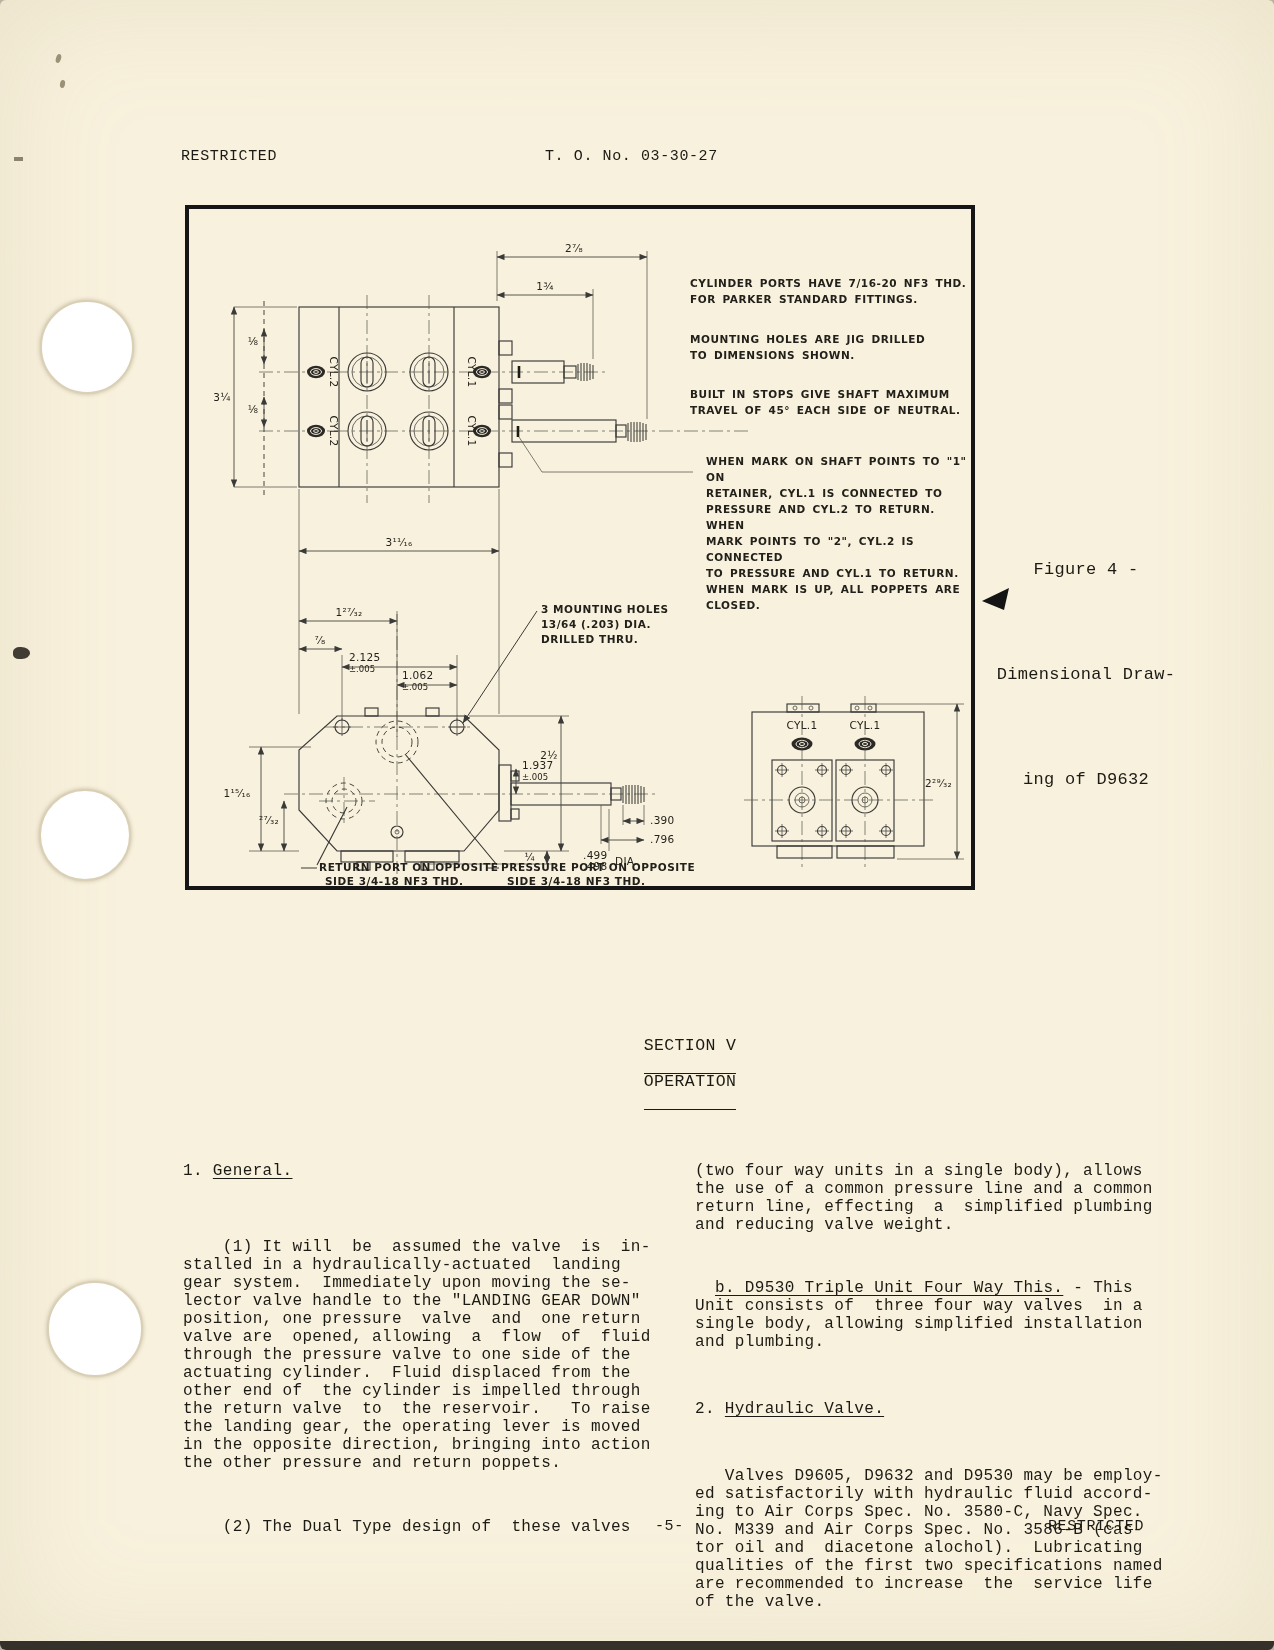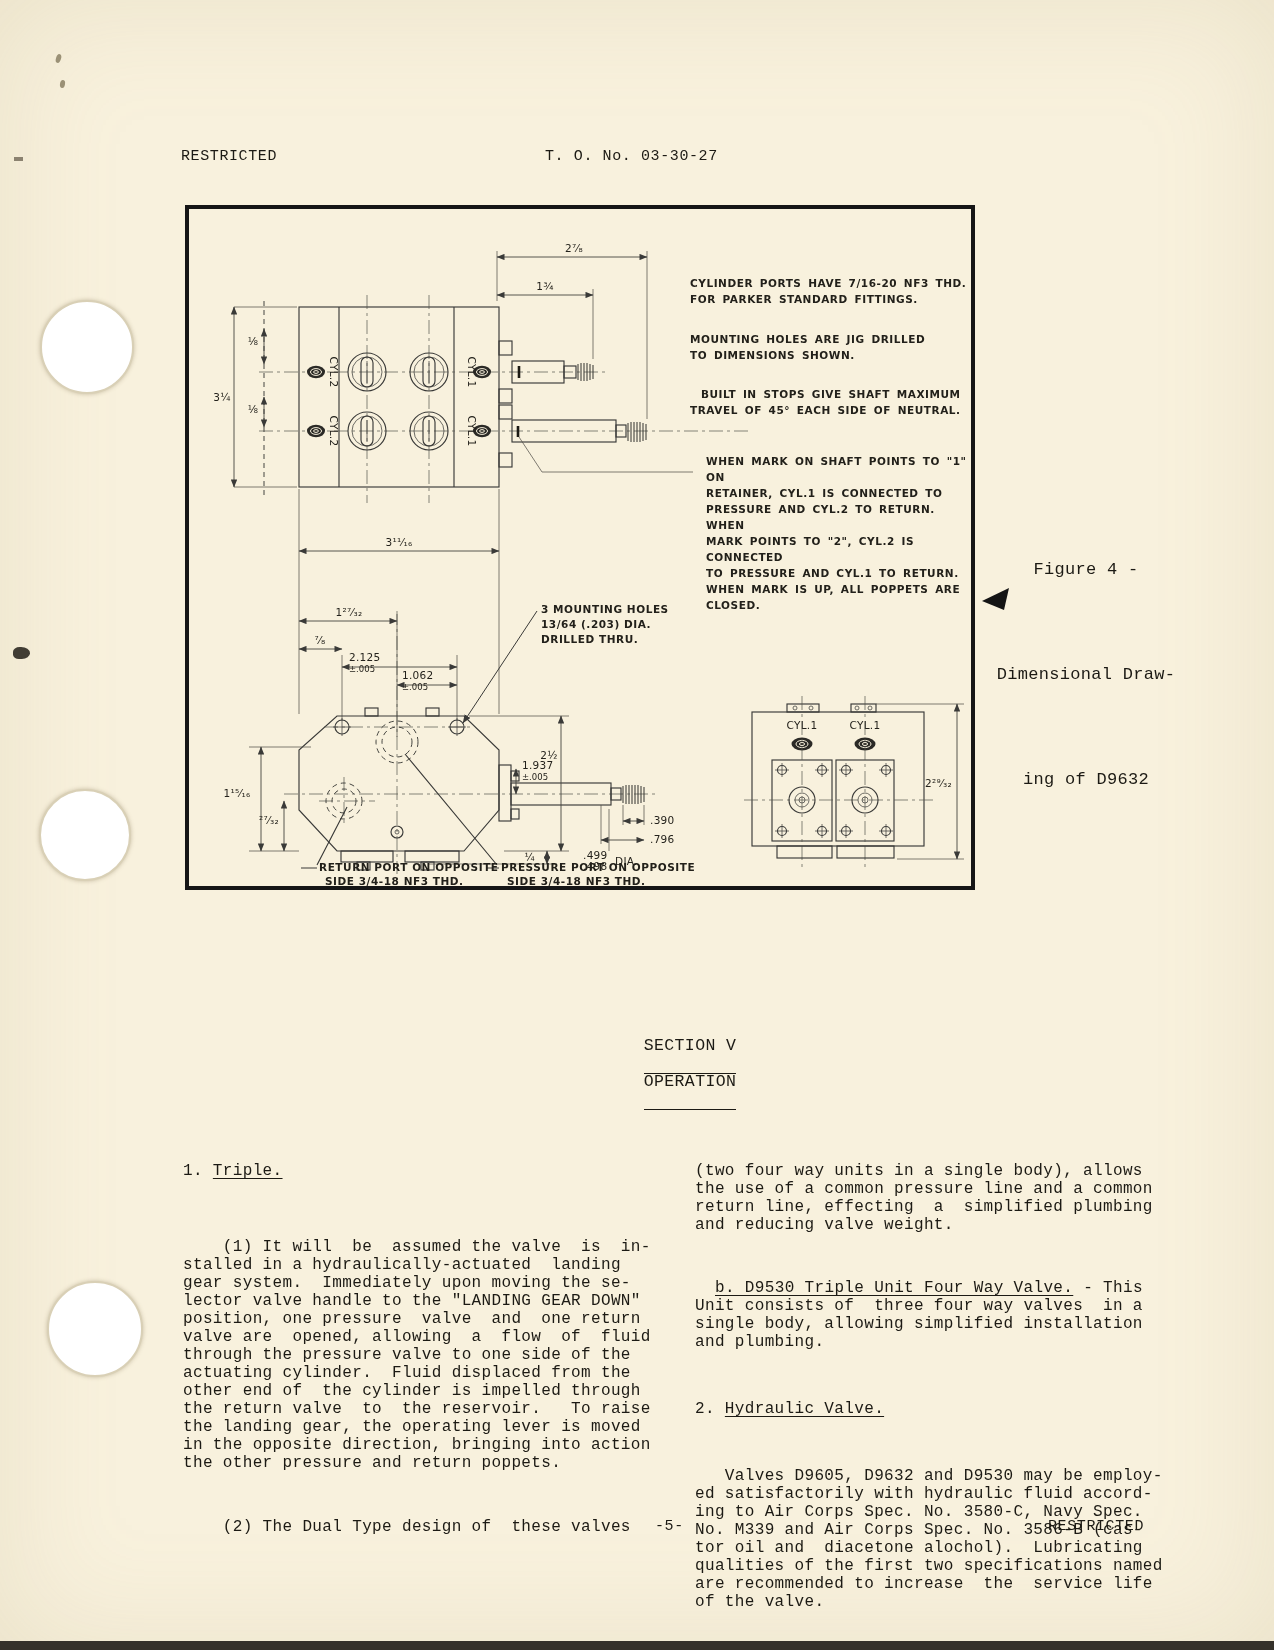--- a/index.html
+++ b/index.html
@@ -1,19 +1,19 @@
 <!DOCTYPE html>
 <html><head>
 <meta charset="utf-8">
 <style>
   html,body{margin:0;padding:0;background:#b9b2a0;}
   .page{position:relative;width:1274px;height:1650px;margin:0 auto;
         background:#f8f1dd;overflow:hidden;color:#1c1a14;
         font-family:"Liberation Mono",monospace;
-        box-shadow:inset 0 0 120px rgba(180,160,110,.18);}
+        box-shadow:inset 0 0 120px rgba(180,160,110,.18);border-radius:6px;}
   .abs{position:absolute;}
   .mono{font-size:16px;line-height:18px;letter-spacing:.35px;white-space:pre;}
   .hdr{font-size:15px;letter-spacing:.6px;white-space:pre;}
   .ul{text-decoration:underline;text-underline-offset:3px;text-decoration-thickness:1.2px;}
   .sect{width:340px;text-align:center;font-size:16.5px;letter-spacing:.4px;}
   .sect .t{display:inline-block;border-bottom:1.6px solid #1c1a14;padding-bottom:18px;}
 
   .figure-box{position:absolute;left:185px;top:205px;width:782px;height:677px;
               border:4px solid #161616;background:transparent;}
   .drw{position:absolute;left:0;top:0;}
@@ -294,21 +294,21 @@
         <path class="ext" d="M708,650 H775"></path>
         <line class="dim" x1="768" y1="495" x2="768" y2="650"></line>
         <text class="dtxt" x="763" y="578" text-anchor="end">2²⁹⁄₃₂</text>
       </g>
     </svg>
 
     <div class="note" style="left:501px;top:66px;">CYLINDER PORTS HAVE 7/16-20 NF3 THD.
 FOR PARKER STANDARD FITTINGS.</div>
     <div class="note" style="left:501px;top:122px;">MOUNTING HOLES ARE JIG DRILLED
 TO DIMENSIONS SHOWN.</div>
-    <div class="note" style="left:501px;top:177px;text-align:right;">BUILT IN STOPS GIVE SHAFT MAXIMUM
+    <div class="note" style="left:501px;top:177px;">BUILT IN STOPS GIVE SHAFT MAXIMUM
 TRAVEL OF 45° EACH SIDE OF NEUTRAL.</div>
     <div class="note" style="left:517px;top:244px;">WHEN MARK ON SHAFT POINTS TO "1" ON
 RETAINER, CYL.1 IS CONNECTED TO
 PRESSURE AND CYL.2 TO RETURN. WHEN
 MARK POINTS TO "2", CYL.2 IS CONNECTED
 TO PRESSURE AND CYL.1 TO RETURN.
 WHEN MARK IS UP, ALL POPPETS ARE
 CLOSED.</div>
   </div>
 
@@ -322,21 +322,21 @@
   </svg>
 
   <div class="abs sect" style="left:520px;top:1036px;">
     <span class="t">SECTION V</span>
   </div>
   <div class="abs sect" style="left:520px;top:1072px;">
     <span class="t">OPERATION</span>
   </div>
 
   <div class="abs mono" style="left:183px;top:1126px;width:492px;">
-    <div><span>1. </span><span class="ul">Triple.</span></div>
+    <div><span>1. </span><span class="ul">General.</span></div>
     <div style="margin-top:22px;">    (1) It will  be  assumed the valve  is  in-
 stalled in a hydraulically-actuated  landing
 gear system.  Immediately upon moving the se-
 lector valve handle to the "LANDING GEAR DOWN"
 position, one pressure  valve  and  one return
 valve are  opened, allowing  a  flow  of  fluid
 through the pressure valve to one side of the
 actuating cylinder.  Fluid displaced from the
 other end of  the cylinder is impelled through
 the return valve  to  the reservoir.   To raise
@@ -344,21 +344,21 @@
 in the opposite direction, bringing into action
 the other pressure and return poppets.</div>
     <div style="margin-top:10px;">    (2) The Dual Type design of  these valves</div>
   </div>
 
   <div class="abs mono" style="left:695px;top:1126px;width:480px;">
     <div>(two four way units in a single body), allows
 the use of a common pressure line and a common
 return line, effecting  a  simplified plumbing
 and reducing valve weight.</div>
-    <div style="margin-top:9px;text-indent:20px;"><span class="ul">b. D9530 Triple Unit Four Way Valve.</span><span> - This
+    <div style="margin-top:9px;text-indent:20px;"><span class="ul">b. D9530 Triple Unit Four Way This.</span><span> - This
 Unit consists of  three four way valves  in a
 single body, allowing simplified installation
 and plumbing.</span></div>
     <div style="margin-top:13px;"><span>2. </span><span class="ul">Hydraulic Valve.</span></div>
     <div style="margin-top:13px;">   Valves D9605, D9632 and D9530 may be employ-
 ed satisfactorily with hydraulic fluid accord-
 ing to Air Corps Spec. No. 3580-C, Navy Spec.
 No. M339 and Air Corps Spec. No. 3586-B (cas-
 tor oil and  diacetone alochol).  Lubricating
 qualities of the first two specifications named

